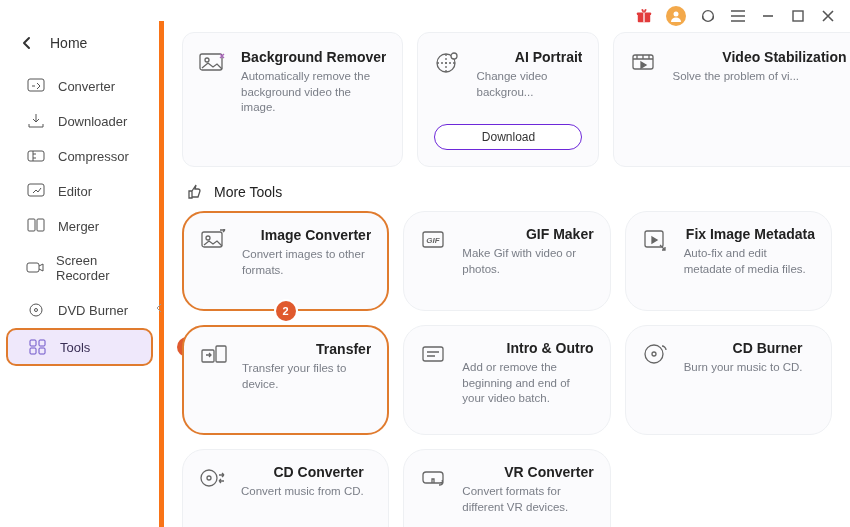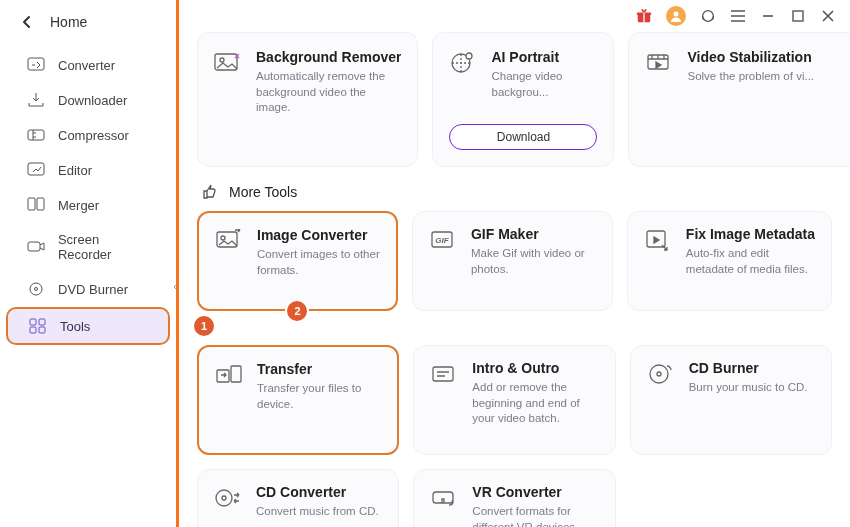--- a/index.html
+++ b/index.html
@@ -1,20 +1,20 @@
 <!DOCTYPE html>
 <html><head>
 <meta charset="utf-8">
 <style>
   * { box-sizing: border-box; margin: 0; padding: 0; font-family: -apple-system, "Segoe UI", Arial, sans-serif; }
   body { width: 850px; height: 527px; background: #fff; overflow: hidden; color: #333; }
   .app { display: flex; width: 100%; height: 100%; }
 
   
-  .sidebar { width: 179px; border-right: 3px solid #f97316; position: relative; }
+  .sidebar { width: 164px; border-right: 5px solid #f97316; position: relative; margin-top: 21px; }
   .sb-head { display: flex; align-items: center; gap: 18px; padding: 14px 18px 10px 22px; }
   .sb-back svg { stroke: #333; }
   .sb-home { font-size: 14px; color: #333; }
 
   .sb-list { margin-top: 8px; }
   .sb-item { display: flex; align-items: center; gap: 12px; padding: 9px 14px 9px 20px; cursor: pointer; font-size: 13px; color: #444; border-radius: 8px; margin: 1px 6px; }
   .sb-item .ic { width: 20px; display: flex; align-items: center; justify-content: center; }
   .sb-item.active { background: #efe8fb; color: #3a2f55; font-weight: 500; }
   .sb-active-wrap { position: relative; margin: 1px 6px; }
   .sb-active-wrap .sb-item { margin: 0; border: 2px solid #e07b2e; border-radius: 10px; }
@@ -28,37 +28,37 @@
   .titlebar { height: 32px; display: flex; align-items: center; justify-content: flex-end; gap: 14px; padding-right: 14px; }
   .tb-btn { width: 16px; height: 16px; display: flex; align-items: center; justify-content: center; cursor: pointer; }
   .avatar { width: 20px; height: 20px; border-radius: 50%; background: #f3a94b; display: flex; align-items: center; justify-content: center; }
 
   .content { flex: 1; padding: 0 18px 18px 18px; overflow: auto; }
   .row { display: grid; grid-template-columns: repeat(3, 1fr); gap: 14px; }
 
   .card { background: #fbfbfd; border: 1px solid #eef0f3; border-radius: 12px; padding: 14px 16px; display: flex; gap: 14px; align-items: flex-start; cursor: pointer; min-height: 86px; }
   .card .ic { width: 28px; height: 28px; flex: none; display:flex;align-items:center;justify-content:center;color:#5a5f6b;font-style:italic; }
   .card-body { min-width: 0; }
-  .card-title { font-size: 14px; font-weight: 600; color: #222; margin-bottom: 4px; white-space: nowrap; overflow: hidden; text-overflow: ellipsis; }
+  .card-title { font-size: 14px; font-weight: 600; color: #222; margin-bottom: 4px; white-space: nowrap; overflow: hidden; text-overflow: ellipsis; text-align: right; }
   .card-sub { font-size: 11.5px; color: #7a7e87; line-height: 1.35; }
 
   .top-card { flex-direction: row; padding: 16px; }
   .top-card .card-body { flex:1; }
   .dl-btn { margin-top: 10px; height: 26px; width: 148px; border: 1px solid #6d28d9; border-radius: 14px; background: #fff; font-size: 12px; color: #333; display: flex; align-items: center; justify-content: center; cursor: pointer; }
 
   .more-tools { display: flex; align-items: center; gap: 10px; padding: 16px 4px 10px 4px; }
   .more-tools .mt-label { font-size: 14px; color: #222; }
 
-  .grid-card { min-height: 98px; }
+  .grid-card { min-height: 98px; border-radius: 22px; }
   .highlight-wrap { position: relative; }
   .highlight-wrap .card { border: 2px solid #e07b2e; }
   .badge-2 { left: 50%; top: -10px; transform: translateX(-50%); }
 
   .row2 .card, .row3 .card, .row4 .card { min-height: 100px; }
-  .tall .card { min-height: 110px; margin-top: 20px; }
+  .tall .card { min-height: 110px; }
 
   svg { display:block; }
 </style>
 </head>
 <body>
 
 <div class="app">
 
   <aside class="sidebar">
     <div class="sb-head">

